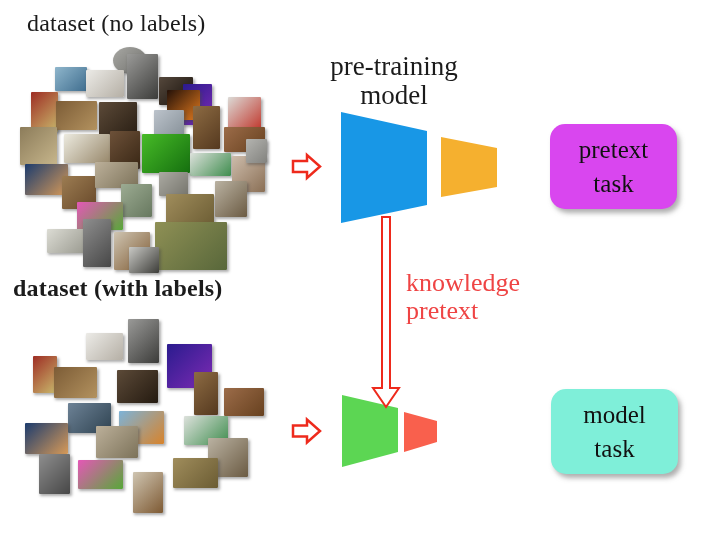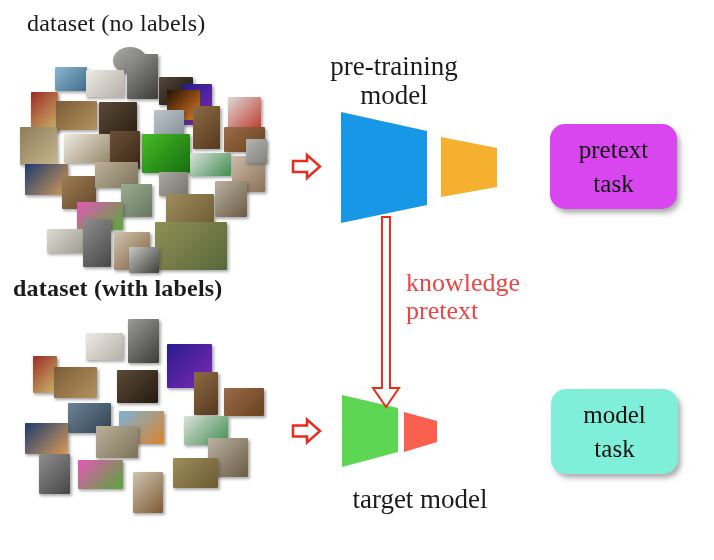--- a/index.html
+++ b/index.html
@@ -135,21 +135,20 @@
   <div class="model-label pretrain">
     <div>pre-training</div>
     <div>model</div>
   </div>
 
   <div class="kt-label">
     <div>knowledge</div>
     <div>pretext</div>
   </div>
 
-  <div class="model-label target">target model</div>
 
   <div class="task-box pretext" style="background: #d946ef;">
     <span>pretext</span>
     <span>task</span>
   </div>
   <div class="task-box target" style="background: rgb(127, 239, 217);">
     <span>model</span>
     <span>task</span>
   </div>
 

